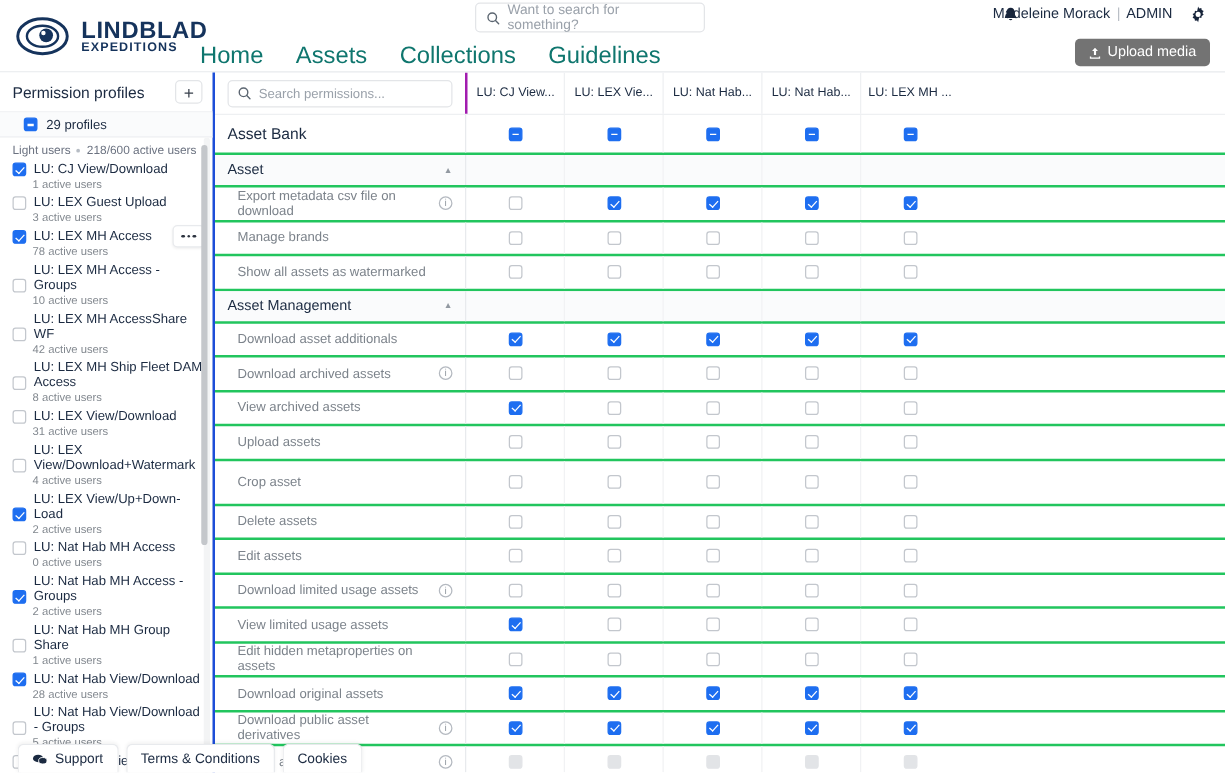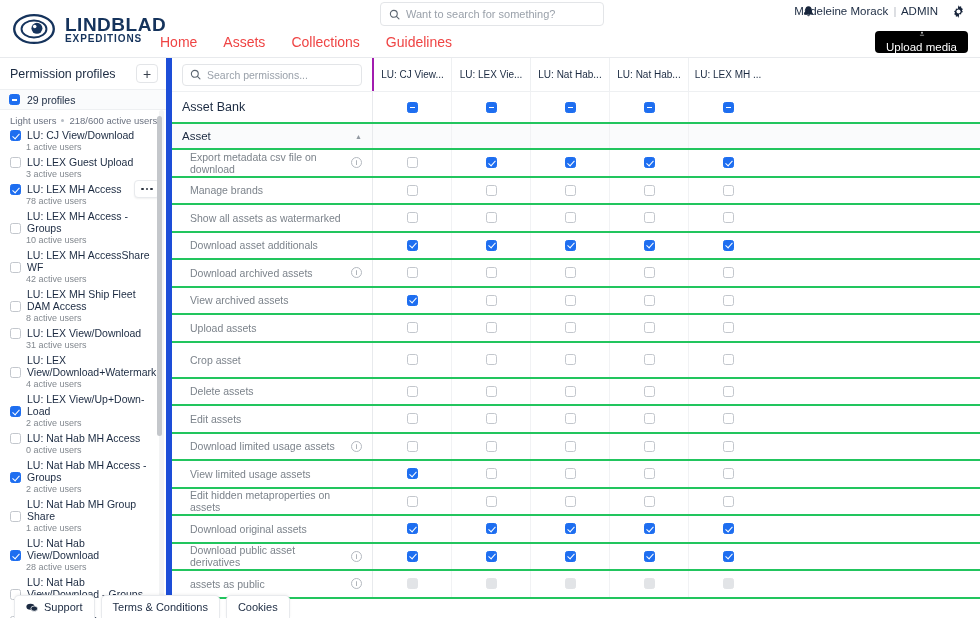--- a/index.html
+++ b/index.html
@@ -29,74 +29,73 @@
   }
   .logo-l2 {
     font-size: 10px; font-weight: 700; letter-spacing: .9px;
     color: #15335c;
   }
   .mainnav {
     position: absolute; left: 160px; top: 34px;
     display: flex; gap: 26px;
   }
   .mainnav a {
-    font-size: 14px; color: #ef4444; text-decoration: none;
+    font-size: 19px; color: #0f766e; text-decoration: none;
   }
   .globalsearch {
     position: absolute; left: 380px; top: 2px;
-    width: 224px; height: 24px;
+    width: 184px; height: 24px;
     border: 1px solid #e3e5e8; border-radius: 4px;
     background: #fff;
     display: flex; align-items: center; gap: 6px;
     padding: 0 8px;
   }
   .globalsearch .ph { font-size: 11px; color: #9aa1aa; }
   .bell { position: absolute; right: 165px; top: 5px; }
   .userinfo {
     position: absolute; right: 42px; top: 5px;
     font-size: 11.5px; color: #1b2a41; white-space: nowrap;
   }
   .userinfo .sep { color: #b9bec5; margin: 0 2px; }
   .gear { position: absolute; right: 14px; top: 4px; }
   .upload-btn {
     position: absolute; right: 12px; top: 31px;
     height: 22px; padding: 0 11px;
-    background: #000000; color: #fff;
+    background: #737373; color: #fff;
     border: none; border-radius: 4px;
     font-size: 11.5px; font-family: inherit;
     display: flex; align-items: center; gap: 5px;
     cursor: pointer;
-    flex-direction: column;
   }
   
   .body-row { display: flex; height: 560px; }
   
   .sidebar {
     width: 172px; flex: 0 0 172px;
-    border-right: 6px solid #1d4ed8;
+    border-right: 2px solid #1d4ed8;
     display: flex; flex-direction: column;
     background: #fff;
     position: relative;
   }
   .sb-head {
     height: 32px; display: flex; align-items: center;
     justify-content: space-between; padding: 0 8px 0 10px;
     border-bottom: 1px solid #eef0f2;
   }
   .sb-title { font-size: 12.5px; color: #1b2a41; }
   .plus-btn {
     width: 22px; height: 19px;
     border: 1px solid #e3e5e8; border-radius: 4px;
     background: #fff; cursor: pointer;
     display: flex; align-items: center; justify-content: center;
     font-size: 14px; color: #39414d; line-height: 1;
   }
   .sb-count {
     height: 20px; display: flex; align-items: center; gap: 7px;
-    padding-left: 9px; font-size: 10.5px; color: #1b2a41;
+    padding-left: 19px; font-size: 10.5px; color: #1b2a41;
     background: #fafbfc; border-bottom: 1px solid #eef0f2;
   }
   .sb-list {
     flex: 1; overflow: hidden; position: relative;
     padding: 5px 0 0 0;
   }
   .grp-head {
     display: flex; align-items: center; gap: 5px;
     font-size: 9.5px; color: #6b7280;
     padding: 0 8px 2px 10px;
@@ -526,20 +525,31 @@
           </div>
           <div class="cell">
             <span class="cb"></span>
           </div>
           <div class="cell">
             <span class="cb"></span>
           </div>
           <div class="cell">
             <span class="cb"></span>
           </div>
+        </div>
+        <div class="row section" style="height: 26px;">
+          <div class="rowlabel group">
+            <span class="txt">Asset Management</span>
+            <span class="caret">▲</span>
+          </div>
+          <div class="cell first"></div>
+          <div class="cell"></div>
+          <div class="cell"></div>
+          <div class="cell"></div>
+          <div class="cell"></div>
         </div>
         <div class="row" style="height: 27.5px;">
           <div class="rowlabel perm-item">
             <span class="txt">Download asset additionals</span>
           </div>
           <div class="cell first">
             <span class="cb on"></span>
           </div>
           <div class="cell">
             <span class="cb on"></span>

